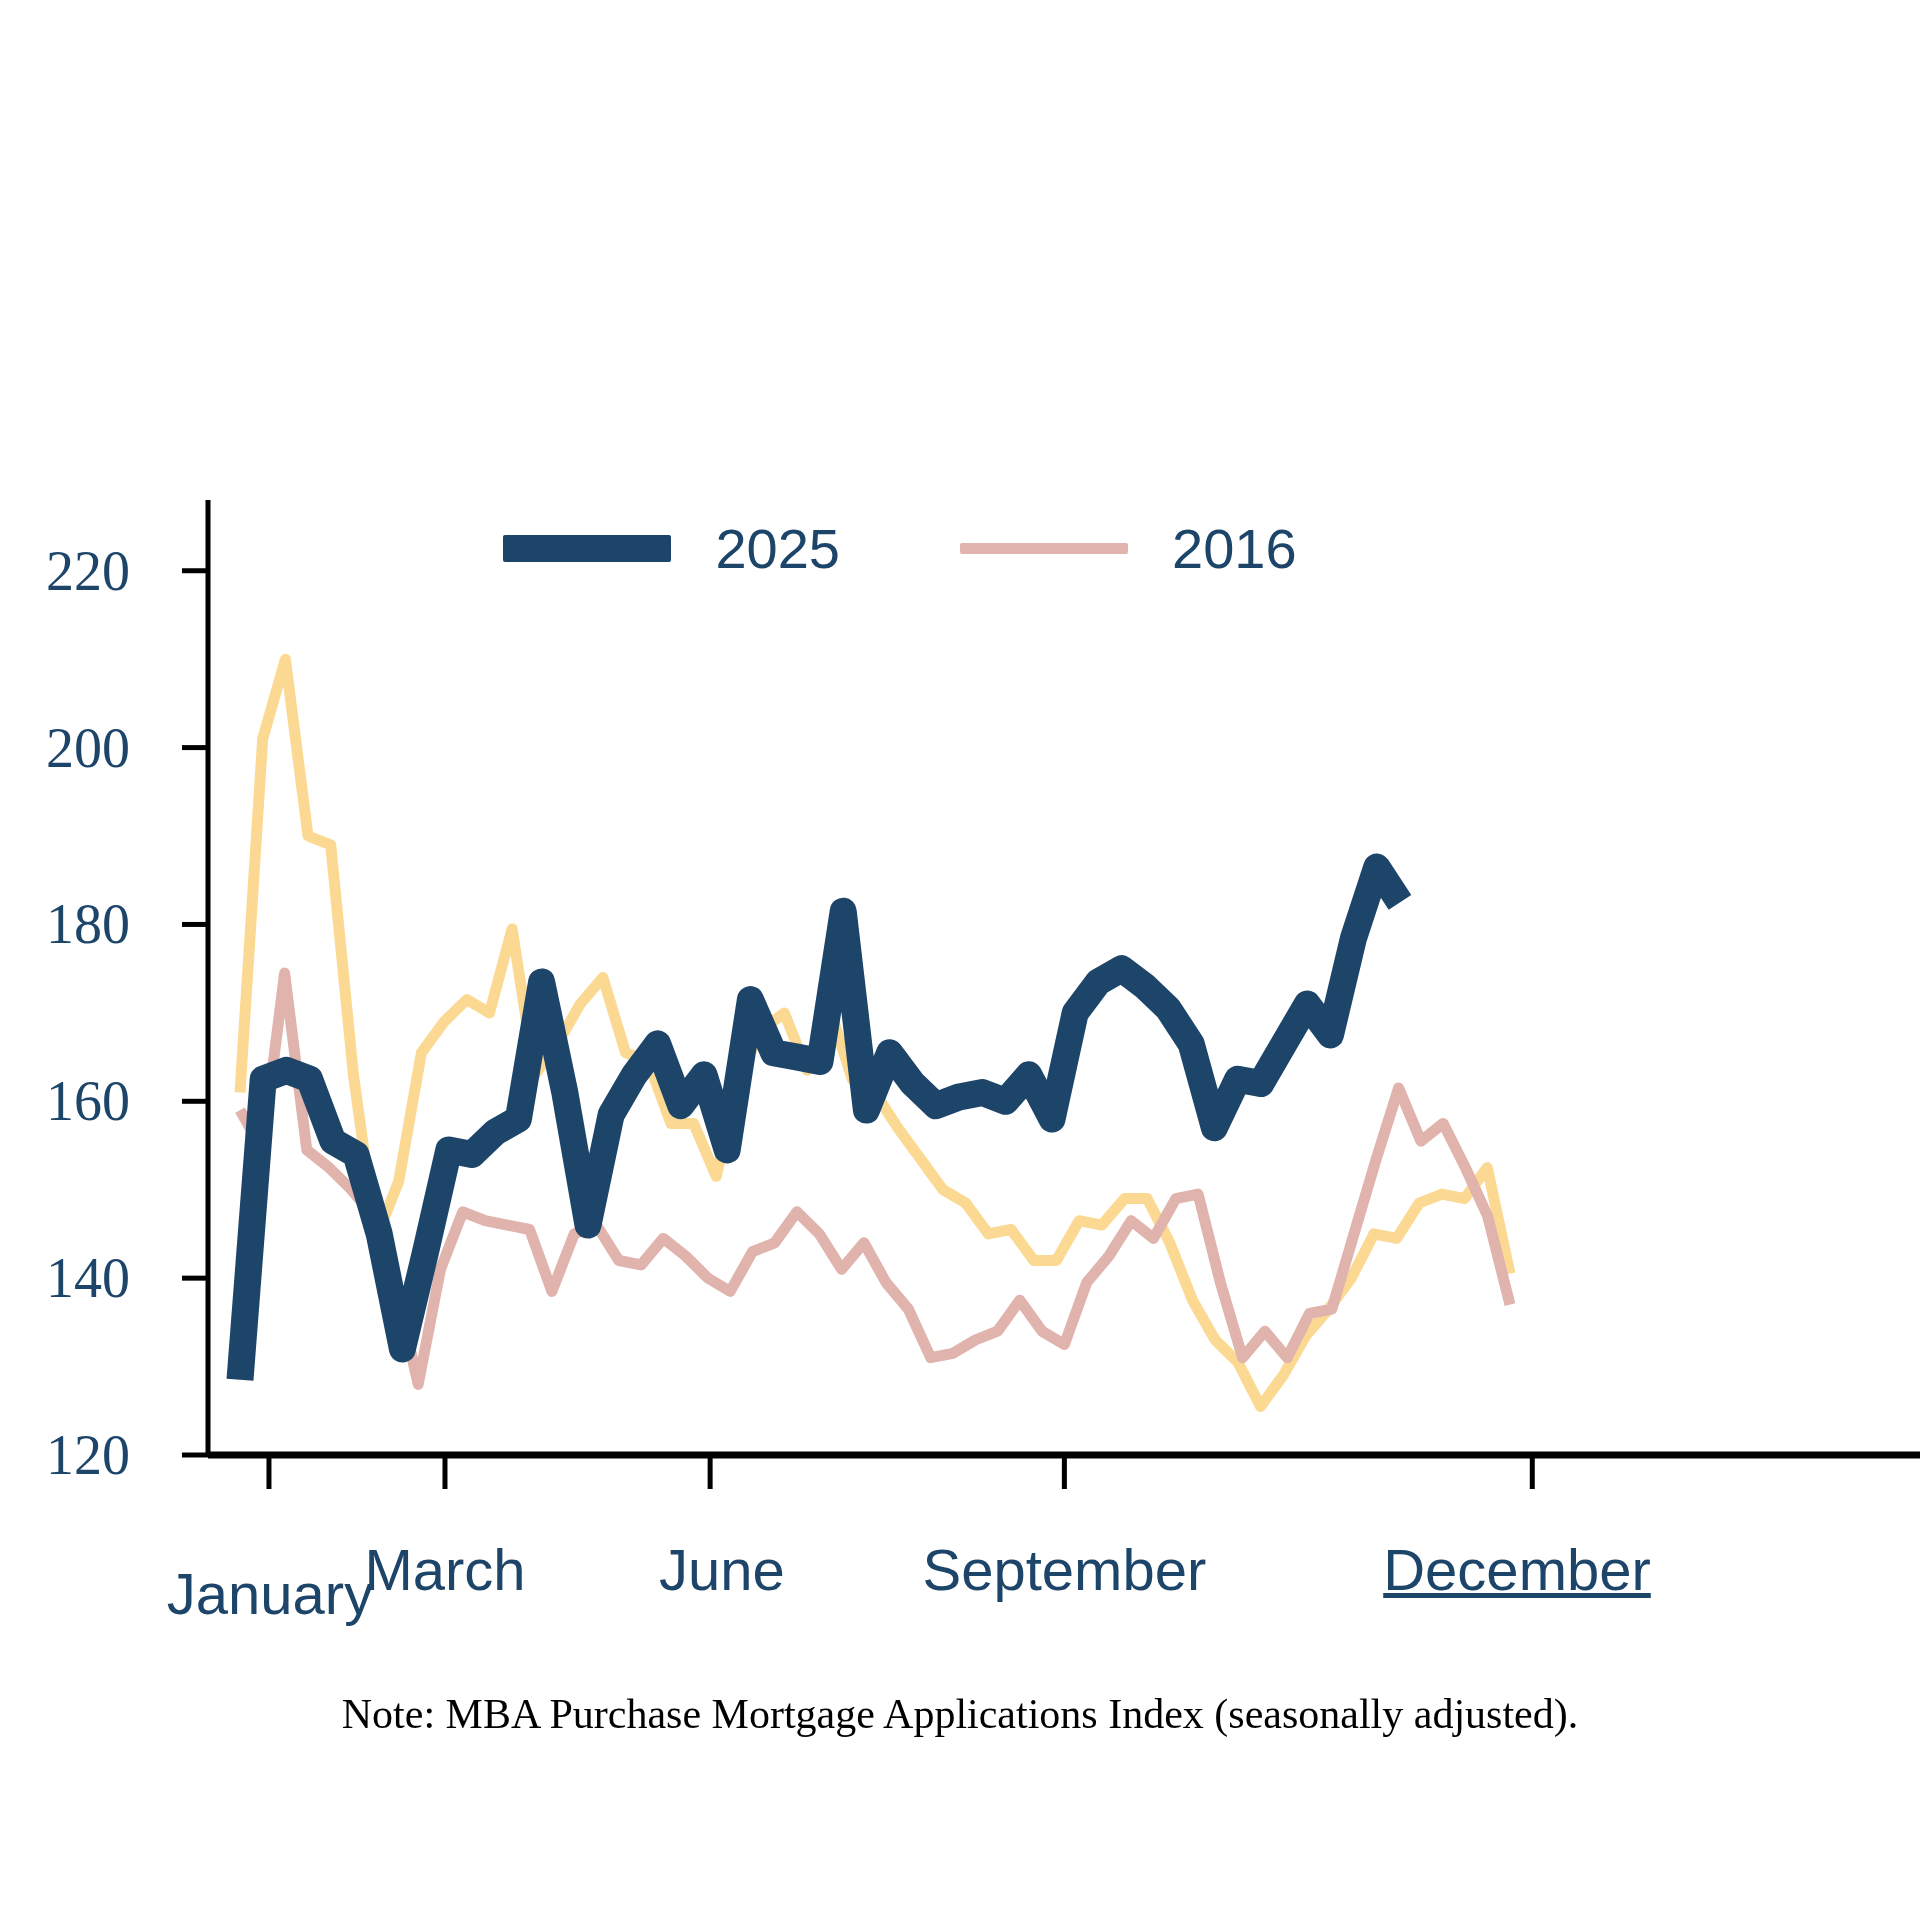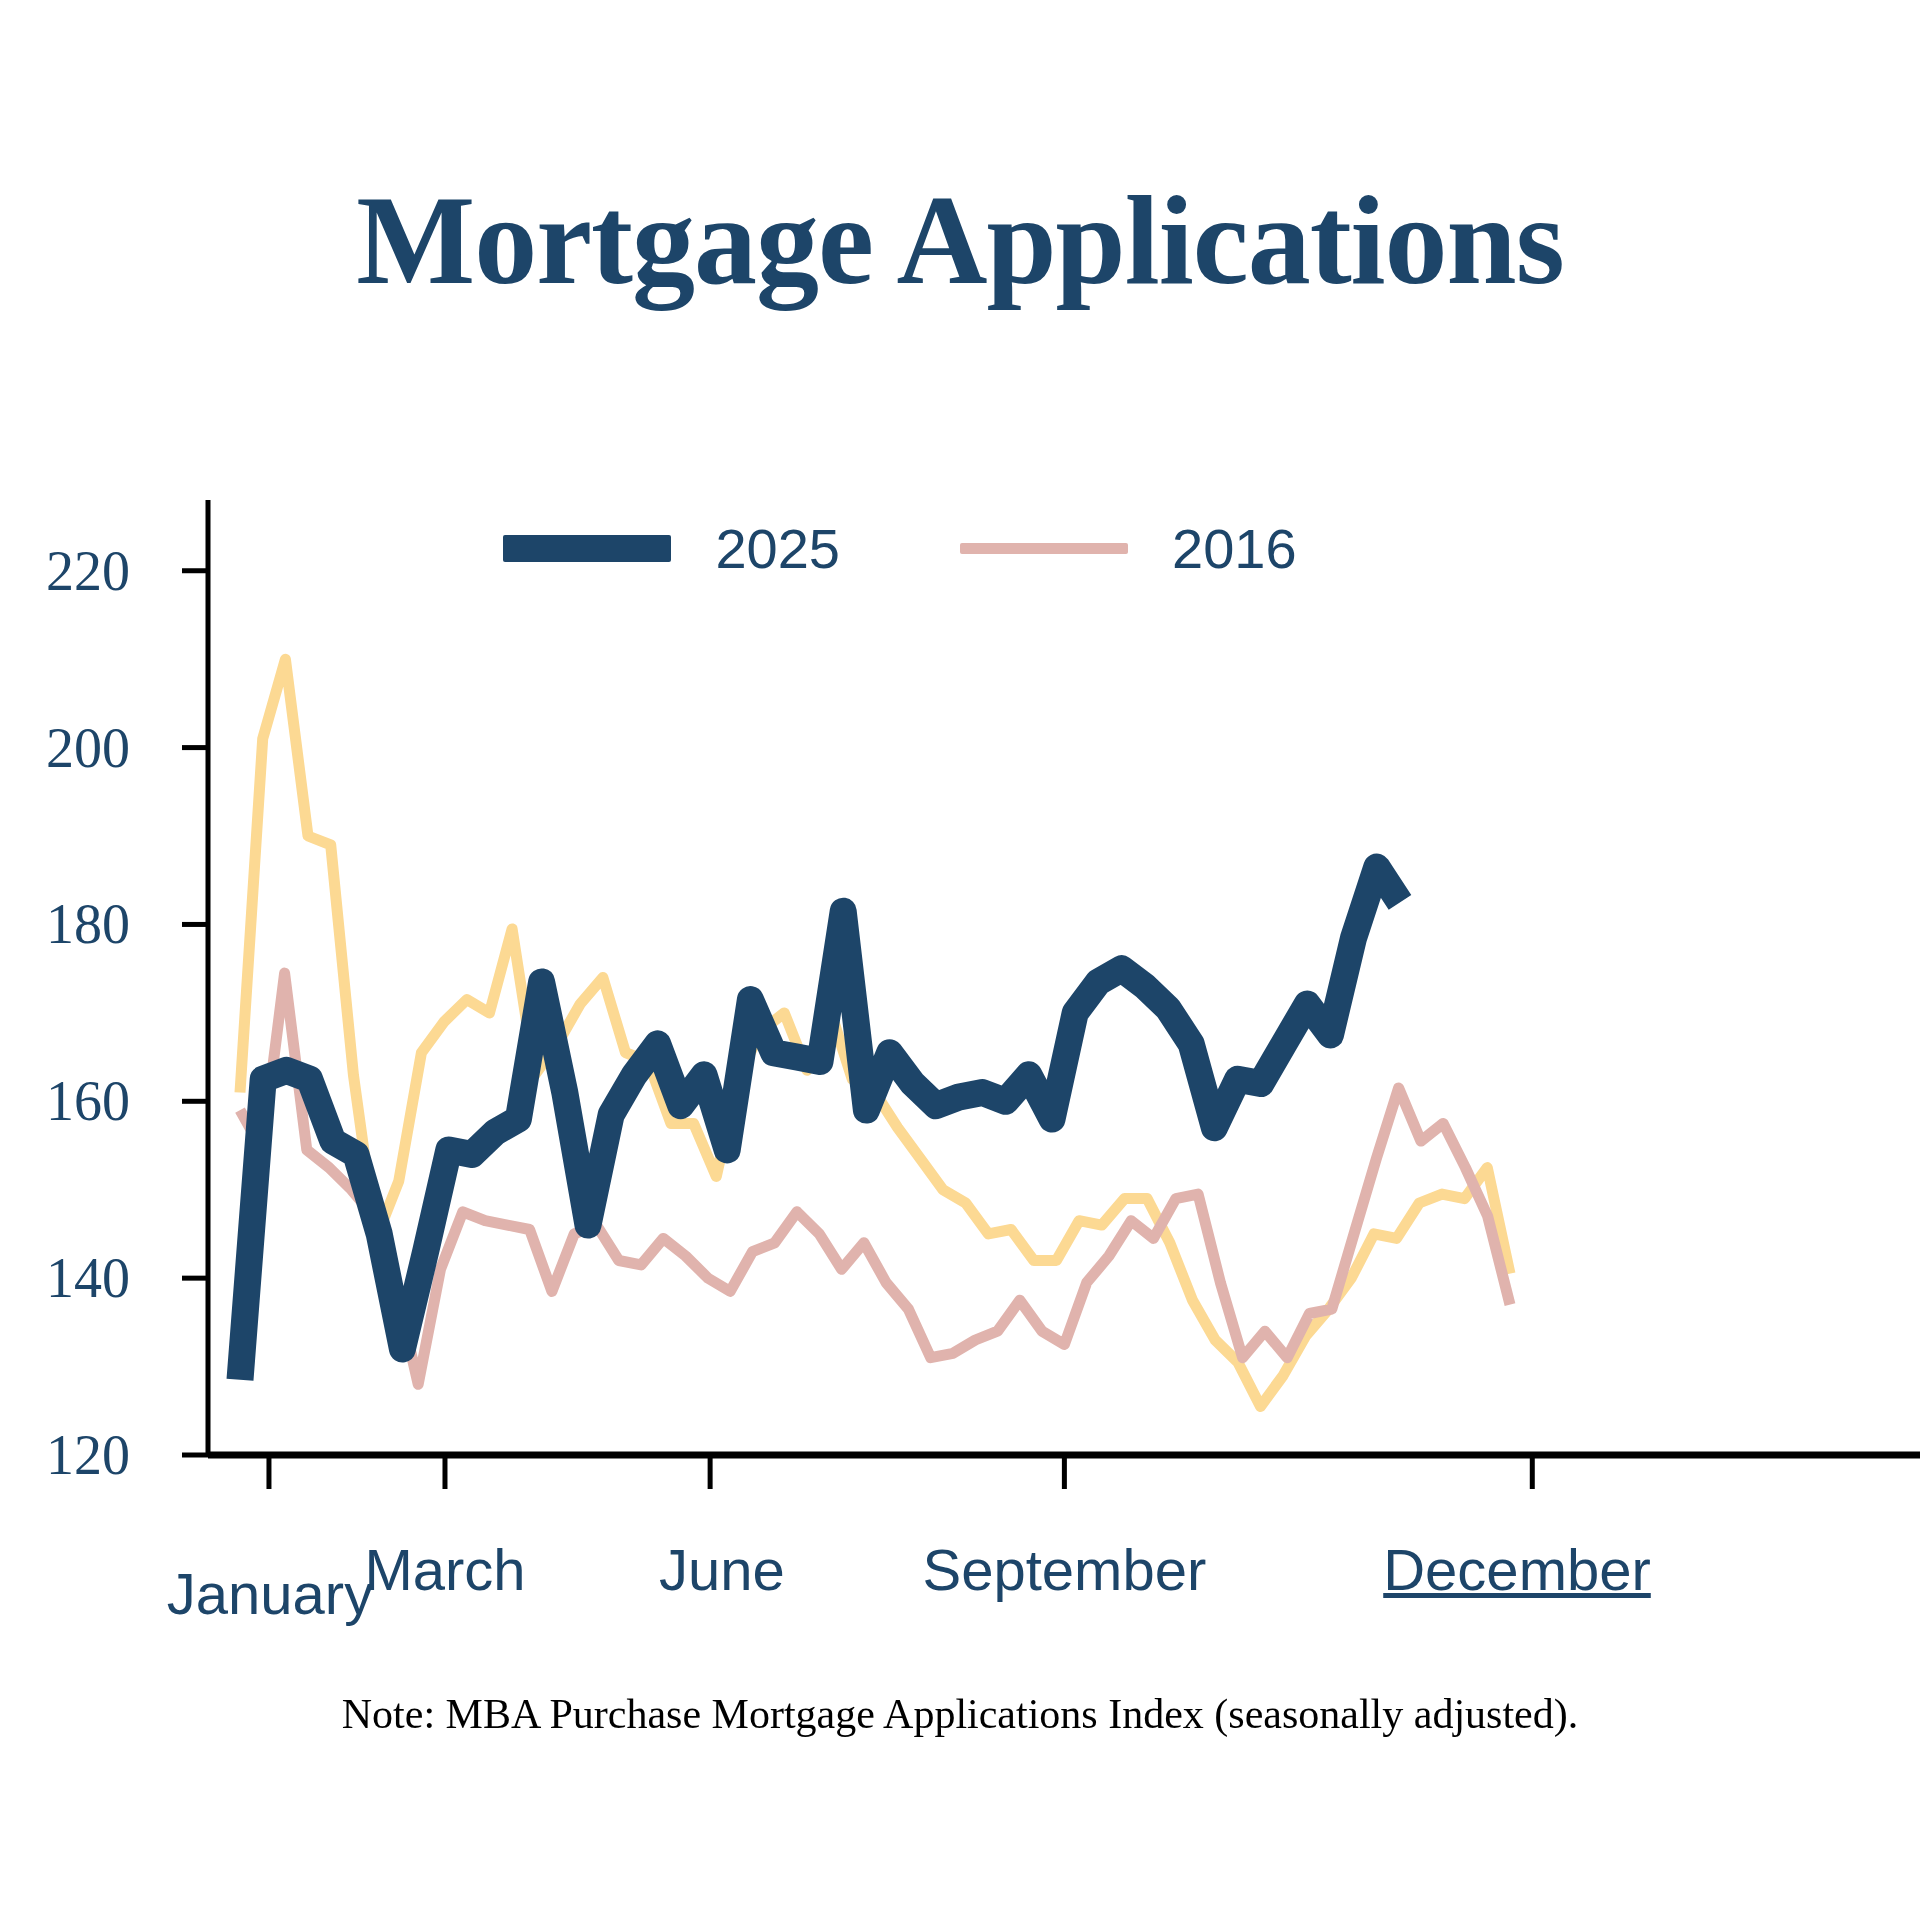--- a/index.html
+++ b/index.html
@@ -80,21 +80,20 @@
     font-family:"Liberation Serif", serif;
     font-size:42px;
     color:#000000;
   }
 </style>
 </head>
 <body>
 
 <div id="page">
 
-  <div class="chart-title">Mortgage Applications</div>
 
   <div class="legend">
     <div class="legend-item li-2025">
       <span class="legend-swatch"></span>
       <span class="legend-label">2025</span>
     </div>
     <div class="legend-item li-2024">
       <span class="legend-swatch"></span>
       <span class="legend-label">2016</span>
     </div>

